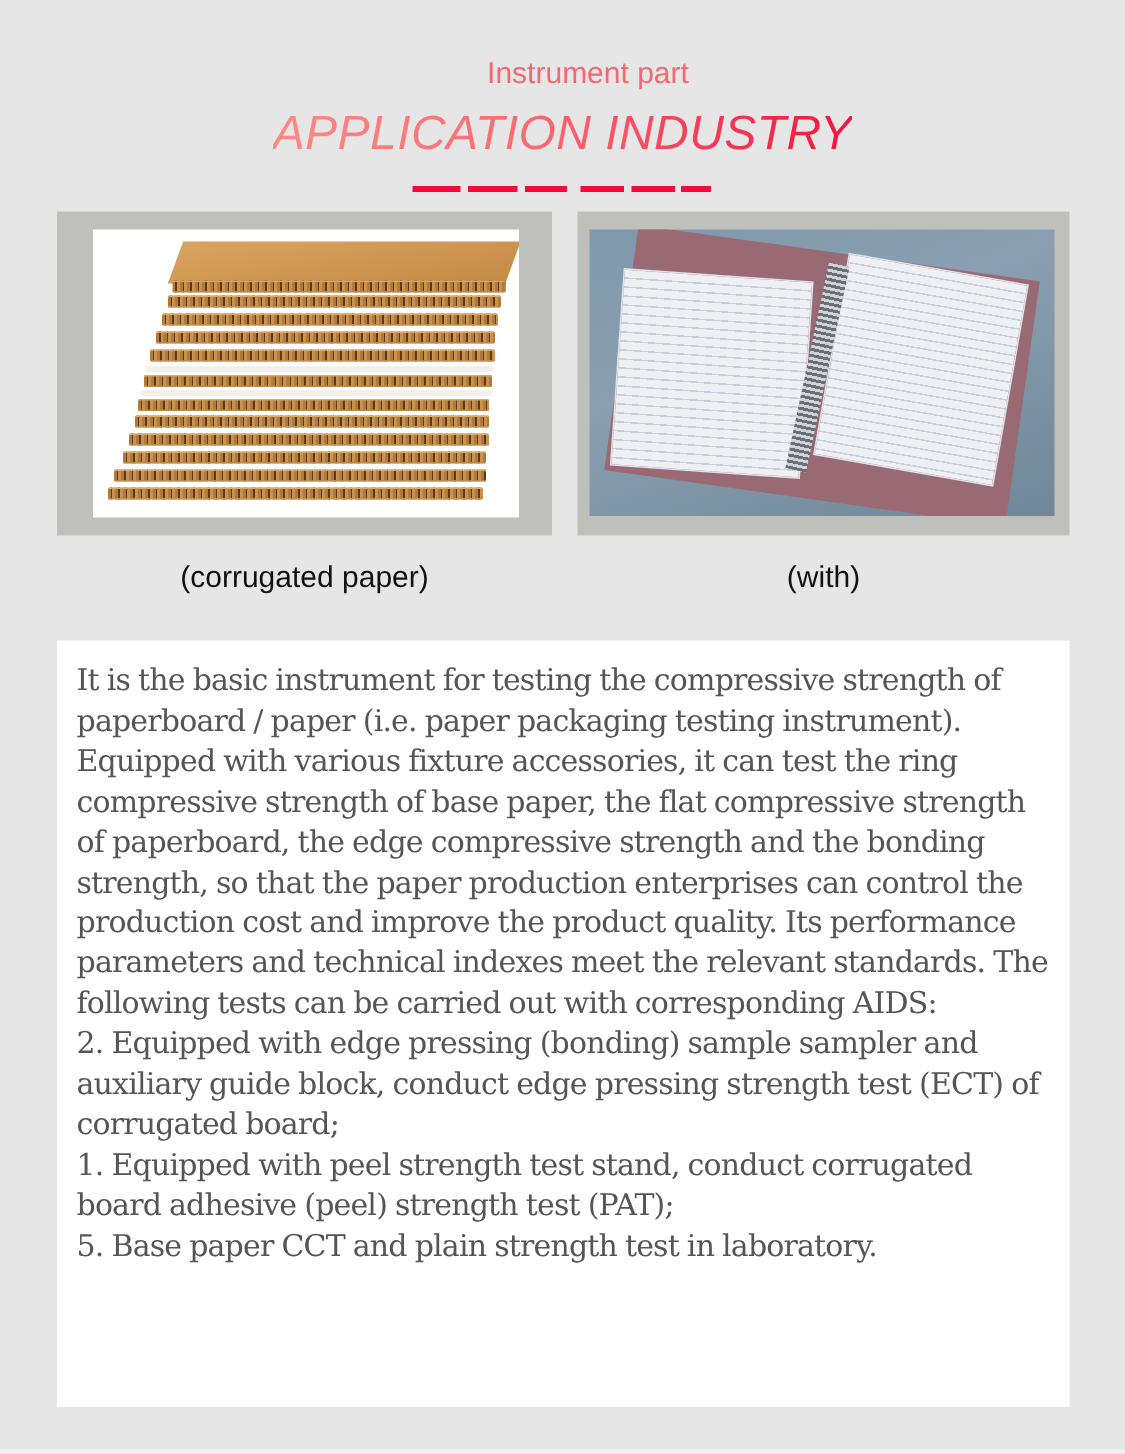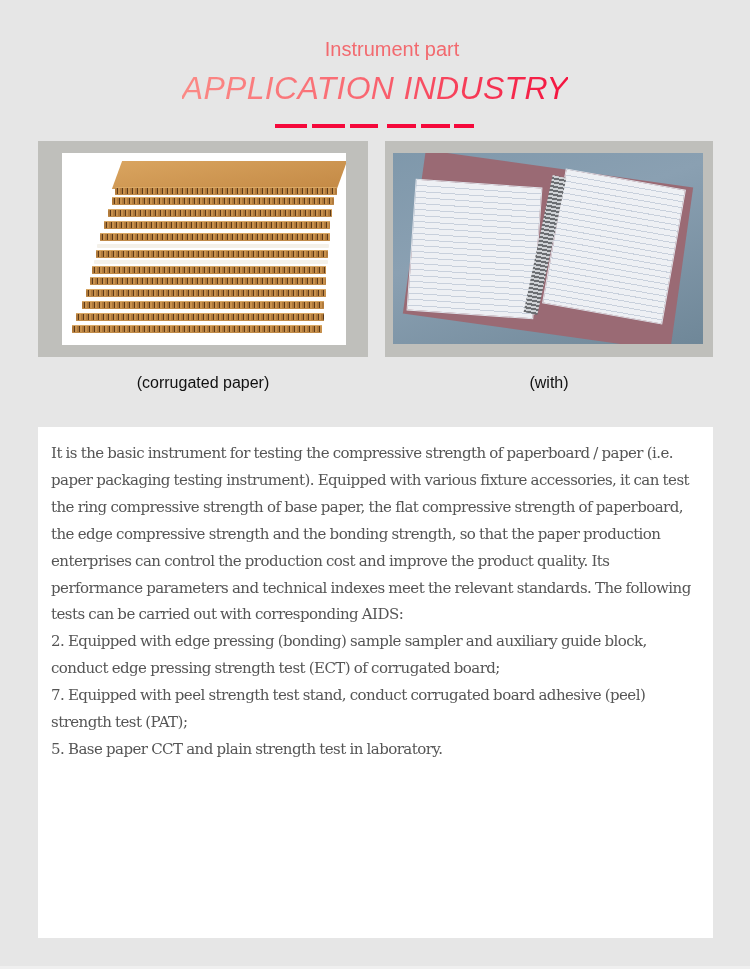--- a/index.html
+++ b/index.html
@@ -30,32 +30,32 @@
     position: absolute; top: 141px; height: 216px; background: #bfbfbb;
   }
   .frame.left { left: 38px; width: 330px; }
   .frame.right { left: 385px; width: 328px; }
   .photo { position: absolute; overflow: hidden; }
   .frame.left .photo { left: 24px; top: 12px; width: 284px; height: 192px; background: #fff; }
   .frame.right .photo { left: 8px; top: 12px; width: 310px; height: 191px;
     background: linear-gradient(160deg, #7f98ab 0%, #8aa0b2 40%, #6f8798 100%); }
 
   .caption {
-    position: absolute; top: 374px; font-size: 16px; color: #111;
+    position: absolute; top: 374px; font-size: 20px; color: #111;
     font-family: "Liberation Sans", sans-serif; text-align: center;
   }
   .caption.left { left: 38px; width: 330px; }
   .caption.right { left: 385px; width: 328px; }
 
   .textbox {
     position: absolute; left: 38px; top: 427px; width: 675px; height: 511px;
     background: #fff; box-sizing: border-box; padding: 13px 14px 0 13px;
   }
   .textbox p {
-    margin: 0; font-family: "DejaVu Serif", serif; font-size: 15px;
+    margin: 0; font-family: "DejaVu Serif", serif; font-size: 20px;
     line-height: 26.9px; color: #555; letter-spacing: -0.55px;
     word-spacing: -0.5px;
   }
   .bottom-strip { position: absolute; left: 0; top: 966px; width: 750px; height: 3px; background: #efefef; }
 
   
   .sheet { position: absolute; height: 8px; border-radius: 1px;
     background: repeating-linear-gradient(90deg, #b07a3c 0 2px, #5b3a1a 2px 3px, #c9924e 3px 5px);
     box-shadow: inset 0 1px 0 #d9a866, inset 0 -1px 0 #c08b4a;
   }
@@ -112,17 +112,17 @@
     <div class="spiral" style="left:145px;top:22px;height:140px;transform:rotate(12deg);"></div>
   </div>
 </div>
 
 <div class="caption left">(corrugated paper)</div>
 <div class="caption right">(with)</div>
 
 <div class="textbox">
   <p>It is the basic instrument for testing the compressive strength of paperboard / paper (i.e. paper packaging testing instrument). Equipped with various fixture accessories, it can test the ring compressive strength of base paper, the flat compressive strength of paperboard, the edge compressive strength and the bonding strength, so that the paper production enterprises can control the production cost and improve the product quality. Its performance parameters and technical indexes meet the relevant standards. The following tests can be carried out with corresponding AIDS:</p>
   <p>2. Equipped with edge pressing (bonding) sample sampler and auxiliary guide block, conduct edge pressing strength test (ECT) of corrugated board;</p>
-  <p>7. Equipped with peel strength test stand, conduct corrugated board adhesive (peel) strength test (PAT);</p>
+  <p>1. Equipped with peel strength test stand, conduct corrugated board adhesive (peel) strength test (PAT);</p>
   <p>5. Base paper CCT and plain strength test in laboratory.</p>
 </div>
 
 <div class="bottom-strip"></div>
 
 </body></html>

